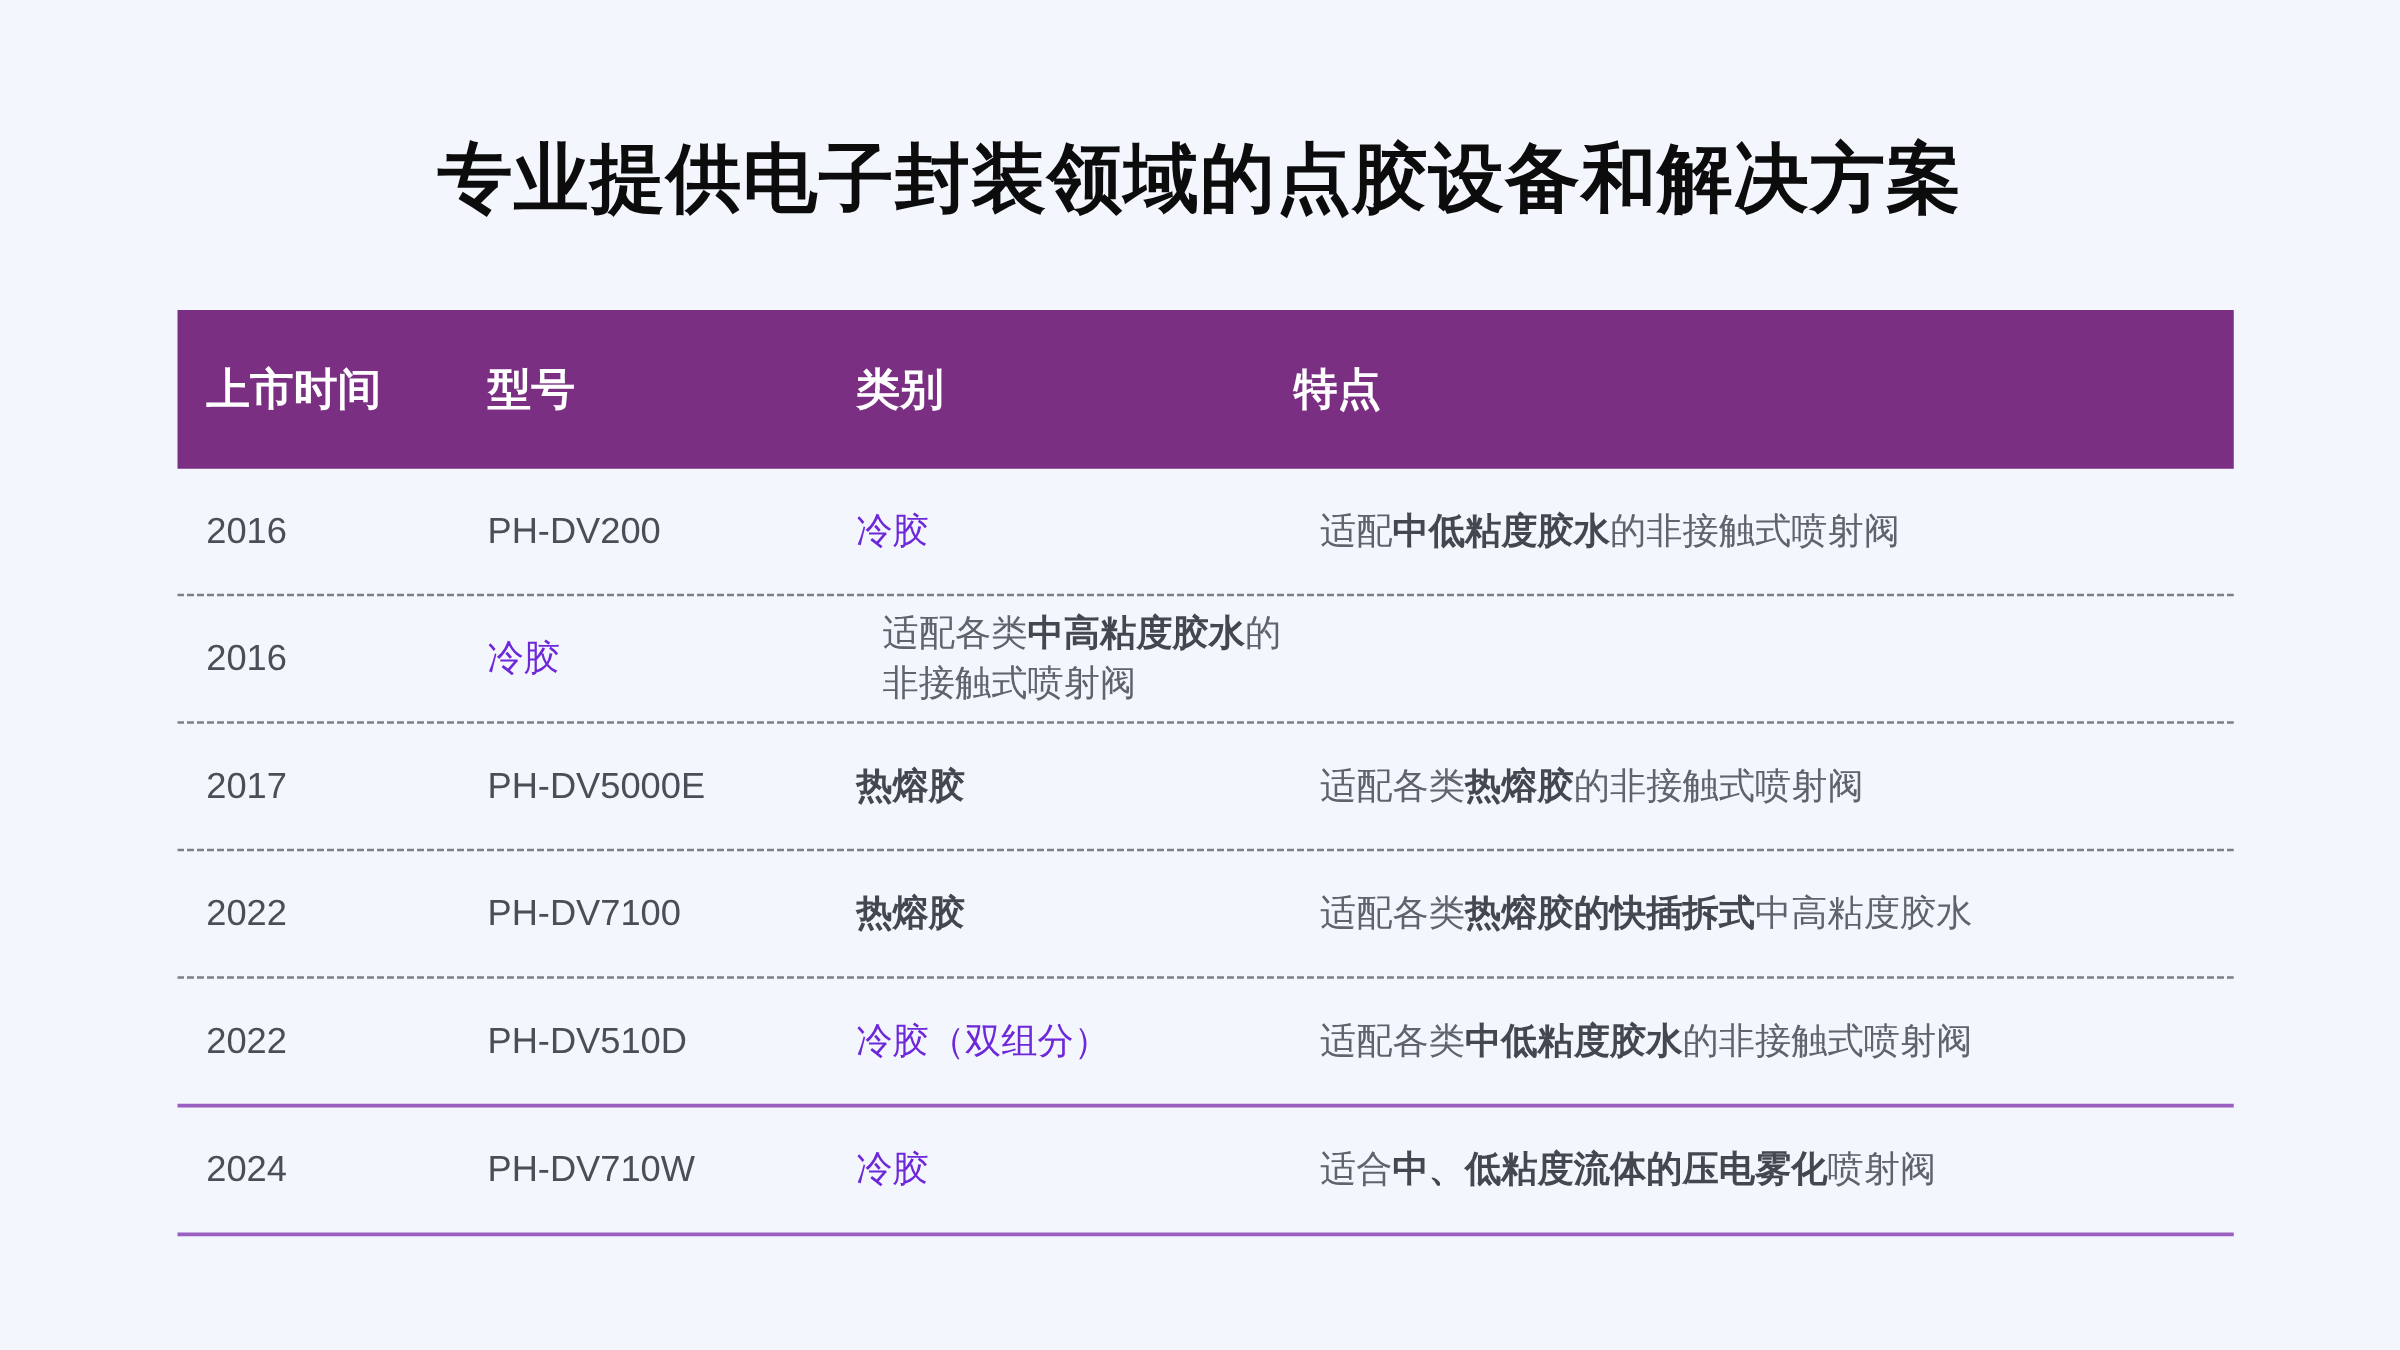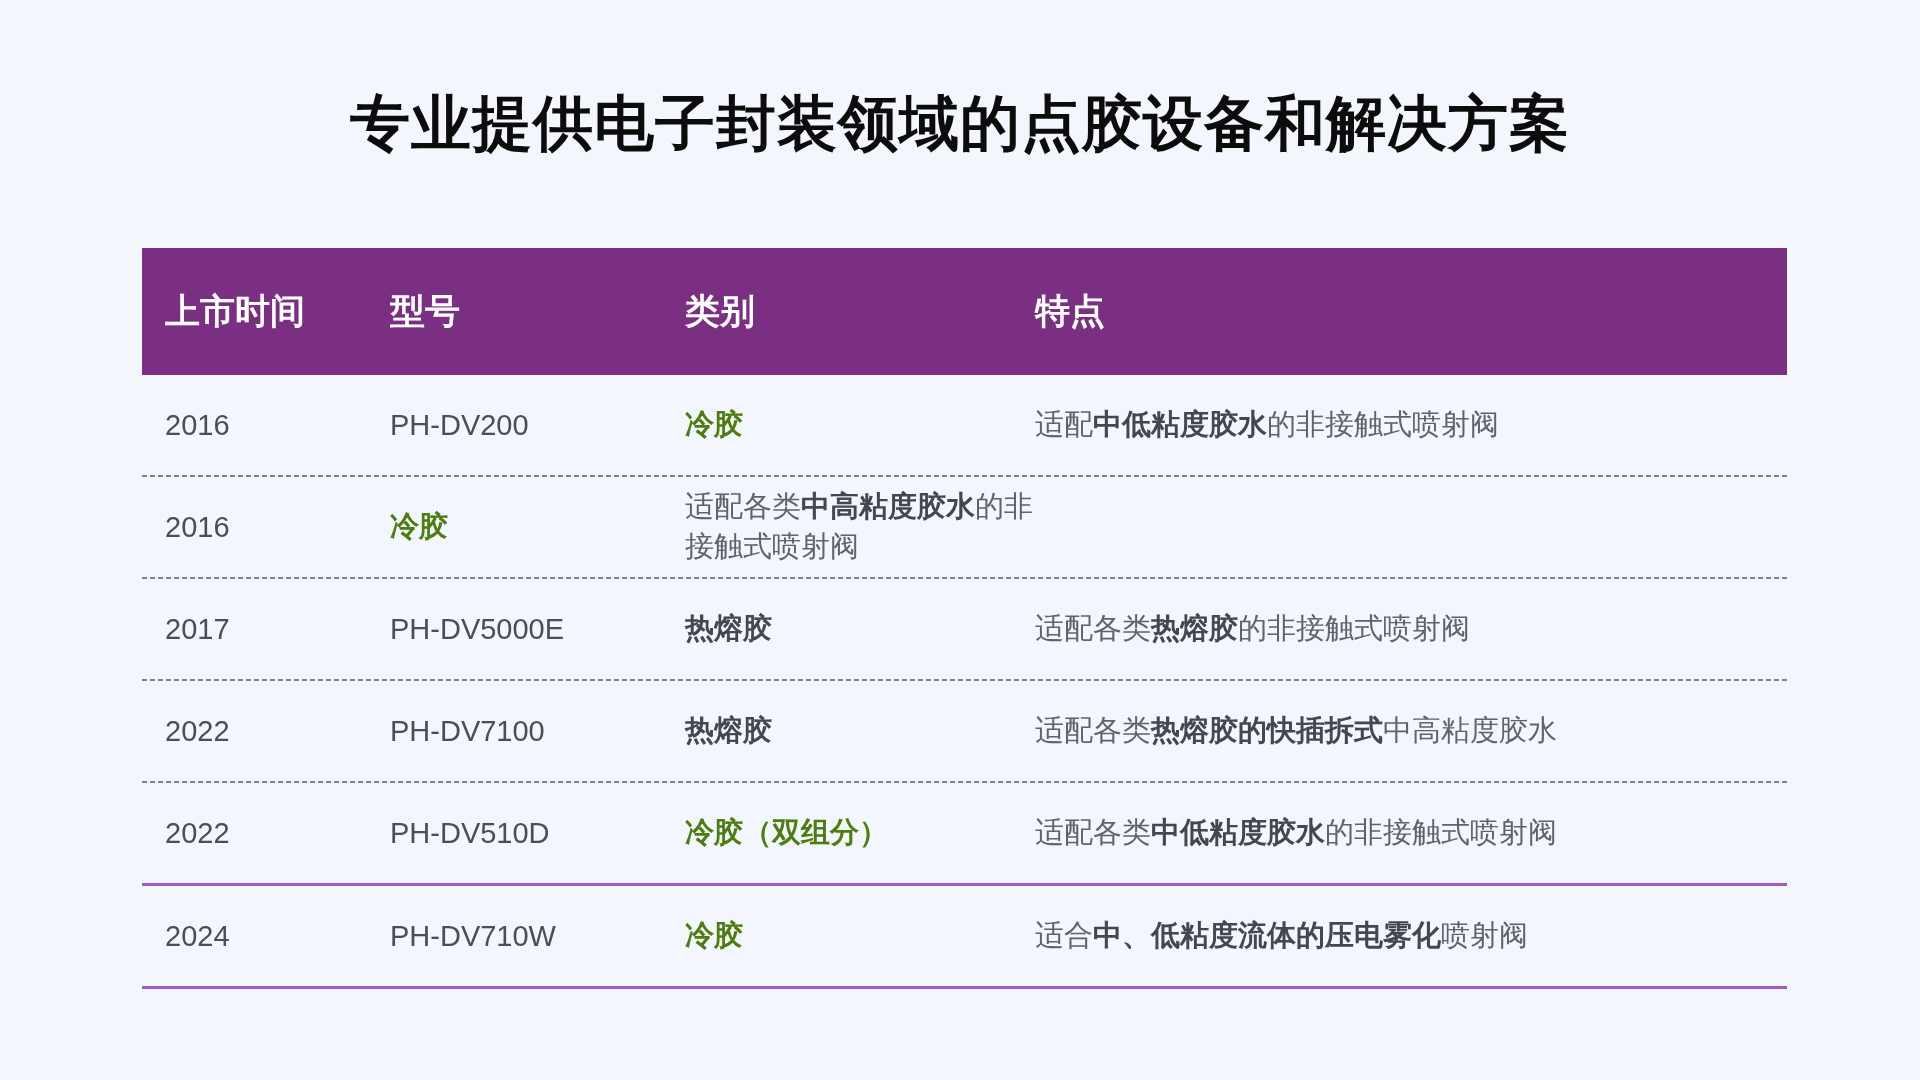--- a/index.html
+++ b/index.html
@@ -9,21 +9,21 @@
     font-family: "Liberation Sans", "DejaVu Sans", sans-serif;
     overflow: hidden;
   }
   .page {
     position: relative;
     width: 1920px; height: 1080px;
     background: #F3F6FC;
   }
   .page-title {
     position: absolute;
-    top: 84px; left: 0;
+    top: 103px; left: 0;
     width: 100%;
     text-align: center;
     font-size: 60px;
     font-weight: 900;
     color: #0c0c0c;
     letter-spacing: 1px;
   }
   .product-table {
     position: absolute;
     left: 142px; top: 248px;
@@ -45,28 +45,28 @@
   .t-body-row {
     height: 100px;
     font-size: 29px;
     background: transparent;
   }
   .t-body-row .cell-main {
     color: #4A4E57;
     font-weight: 400;
   }
   .t-body-row .cell-cat {
-    color: #4d7c0f;
-    font-weight: 700;
+    color: #6d28d9;
+    font-weight: 400;
   }
   .t-body-row.cat-bold .cell-cat {
     font-weight: 800;
     color: #43474F;
   }
-  .cell-feature { color: #5F636D; font-weight: 400; }
+  .cell-feature { color: #5F636D; font-weight: 400; margin-left: 21px; }
   .cell-feature .seg-strong { color: #43474F; font-weight: 800; }
   .sep-dashed {
     height: 2px;
     background-image: repeating-linear-gradient(
       to right, #7d8088 0px, #7d8088 5px, transparent 5px, transparent 8px);
     background-size: 100% 2px;
     background-repeat: no-repeat;
   }
   .sep-solid {
     height: 3px;

